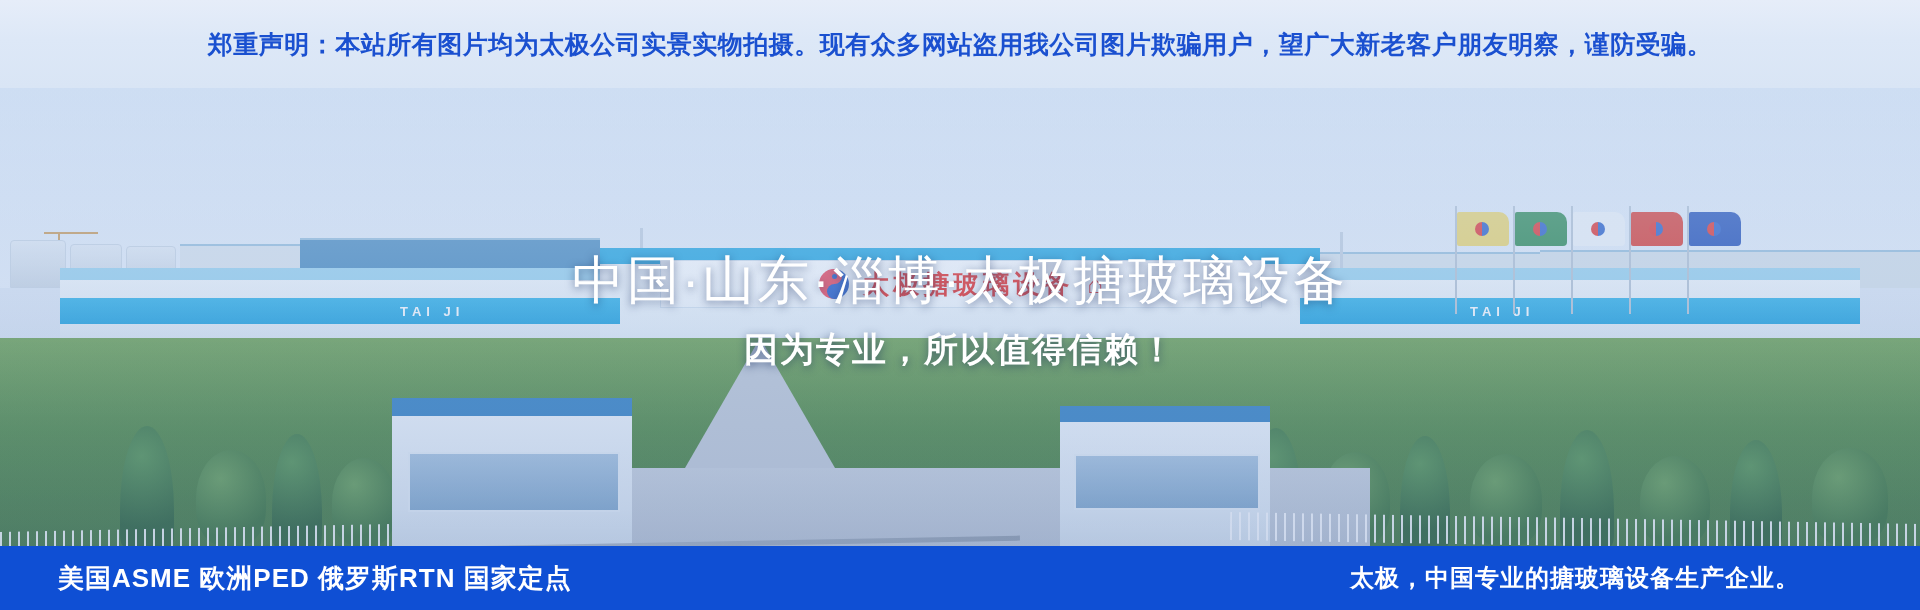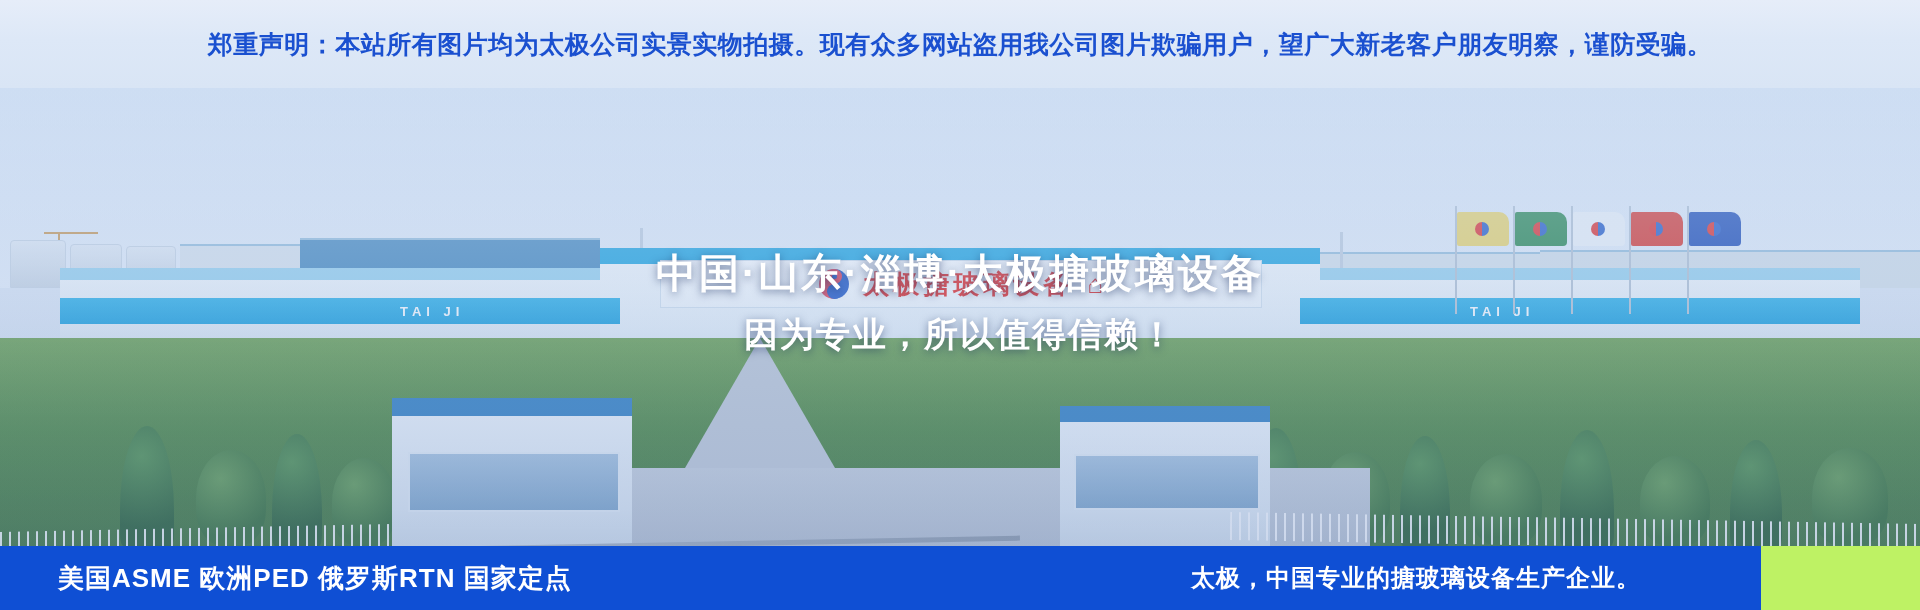--- a/index.html
+++ b/index.html
@@ -320,22 +320,22 @@
   
   .hero {
     position: absolute;
     left: 0; top: 160px;
     width: 1920px;
     text-align: center;
     z-index: 12;
     pointer-events: none;
   }
   .hero-line1 {
-    font-size: 40px;
-    font-weight: bold;
+    font-size: 52px;
+    font-weight: normal;
     color: #ffffff;
     letter-spacing: 3px;
     line-height: 1.25;
     text-shadow: 0 2px 8px rgba(20,40,90,0.55);
     white-space: nowrap;
   }
   .hero-line2 {
     font-size: 34px;
     font-weight: bold;
     color: #ffffff;
@@ -343,21 +343,21 @@
     line-height: 1.3;
     margin-top: 14px;
     text-shadow: 0 2px 8px rgba(20,40,90,0.55);
     white-space: nowrap;
   }
 
   
   .slogan-bar {
     position: absolute;
     left: 0; top: 546px;
-    width: 1761px;
+    width: 1920px;
     height: 64px;
     background: #0f4fd4;
     z-index: 30;
   }
   .slogan-left {
     position: absolute;
     left: 58px; top: 0;
     height: 64px;
     display: flex; align-items: center;
     font-size: 26px;

